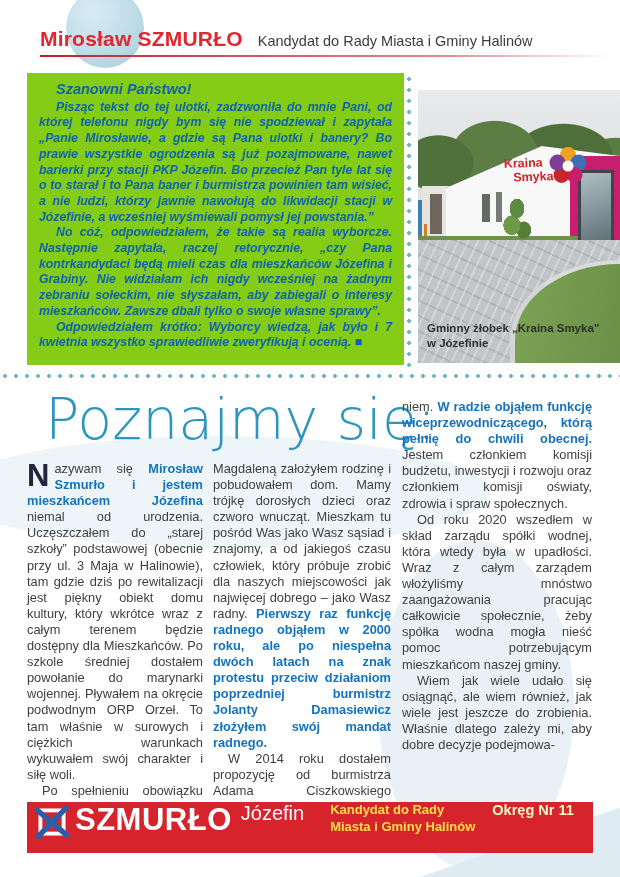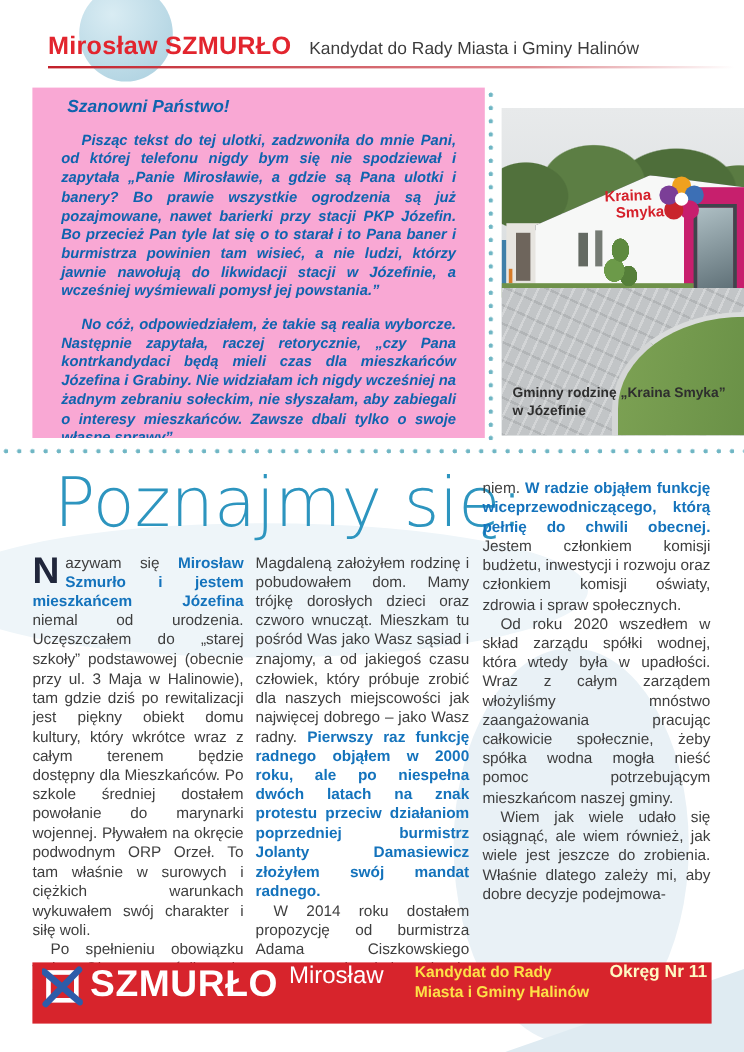--- a/index.html
+++ b/index.html
@@ -14,25 +14,25 @@
       background:#E9F1F6;z-index:0;}
   .decor-band{position:absolute;left:420px;top:790px;width:200px;height:87px;
       clip-path:polygon(100% 20%,100% 100%,0 100%);background:#DFEBF2;z-index:0;}
   
   .hdr{position:absolute;left:40px;top:27px;display:flex;align-items:baseline;gap:15px;z-index:2;}
   .hdr-name{font-size:21px;font-weight:bold;color:#E2252E;letter-spacing:0.2px;}
   .hdr-sub{font-size:14.5px;color:#3C3C3C;}
   .hdr-line{position:absolute;left:40px;top:55px;width:572px;height:2px;z-index:2;
       background:linear-gradient(to right,#C2202A,#DE8A90 70%,rgba(240,210,212,0));}
   
-  .letter{position:absolute;left:27px;top:73px;width:377px;height:292px;background:#f9a8d4;
+  .letter{position:absolute;left:27px;top:73px;width:377px;height:292px;background:#84cc16;
       box-sizing:border-box;padding:9px 12px 0 12px;color:#0F63AE;font-style:italic;font-weight:bold;
       font-size:12.3px;line-height:15.7px;text-align:justify;z-index:1;overflow:hidden;}
   .letter .sal{font-size:14.5px;margin:0 0 2px 0;text-indent:17px;font-style:italic;}
-  .letter p{margin:12px;text-indent:17px;}
+  .letter p{margin:0;text-indent:17px;}
   
   .vdots{position:absolute;left:406px;top:76px;width:6px;height:292px;z-index:1;
       background-image:radial-gradient(circle at 3px 3px,#6FB6C4 1.7px,transparent 2px);
       background-size:6px 11px;}
   .hdots{position:absolute;left:2px;top:373px;width:618px;height:6px;z-index:1;
       background-image:radial-gradient(circle at 3px 3px,#6FB6C4 1.7px,transparent 2px);
       background-size:11px 6px;}
   
   .photo{position:absolute;left:418px;top:90px;width:202px;height:273px;overflow:hidden;z-index:1;
       background:linear-gradient(#E8EAEB,#D8DCDE 55%);}
@@ -148,21 +148,21 @@
       <circle cx="28.5" cy="30.9" r="8" fill="#C71F6D"></circle>
       <circle cx="15.5" cy="30.9" r="8" fill="#C9252C"></circle>
       <circle cx="11.5" cy="18.6" r="8" fill="#7B3E97"></circle>
       <circle cx="22" cy="22" r="5.5" fill="#FFFFFF"></circle>
     </svg>
     <div class="ph-grassL"></div>
     <div class="ph-bush"></div>
     <div class="ph-road"></div>
     <div class="ph-grassR"></div>
     <div class="ph-cap">
-      <span>Gminny rodzinę „Kraina Smyka”</span><br>
+      <span>Gminny żłobek „Kraina Smyka”</span><br>
       <span>w Józefinie</span>
     </div>
   </div>
 
   <div class="section-title">Poznajmy się:</div>
 
   <div class="col col1">
     <p class="first">
       <span class="dropcap">N</span>
       <span>azywam się </span>
@@ -189,21 +189,21 @@
     <p>Od roku 2020 wszedłem w skład zarządu spółki wodnej, która wtedy była w upadłości. Wraz z całym zarządem włożyliśmy mnóstwo zaangażowania pracując całkowicie społecznie, żeby spółka wodna mogła nieść pomoc potrzebującym mieszkańcom naszej gminy.</p>
     <p>Wiem jak wiele udało się osiągnąć, ale wiem również, jak wiele jest jeszcze do zrobienia. Właśnie dlatego zależy mi, aby dobre decyzje podejmowa-</p>
   </div>
 
   <div class="footer-bar">
     <svg class="chk" viewBox="0 0 44 50">
       <rect x="7" y="10" width="30" height="30" fill="none" stroke="#FFFFFF" stroke-width="5"></rect>
       <path d="M2 9 L41 42 M40 7 L4 44" stroke="#2D5CA9" stroke-width="7" stroke-linecap="round" fill="none"></path>
     </svg>
     <span class="f-surname">SZMURŁO</span>
-    <span class="f-first">Mirosław</span>
+    <span class="f-first">Józefin</span>
     <span class="f-role">
       <span>Kandydat do Rady</span><br>
       <span>Miasta i Gminy Halinów</span>
     </span>
     <span class="f-district">Okręg Nr 11</span>
   </div>
 
 </div>
 
 </body></html>

